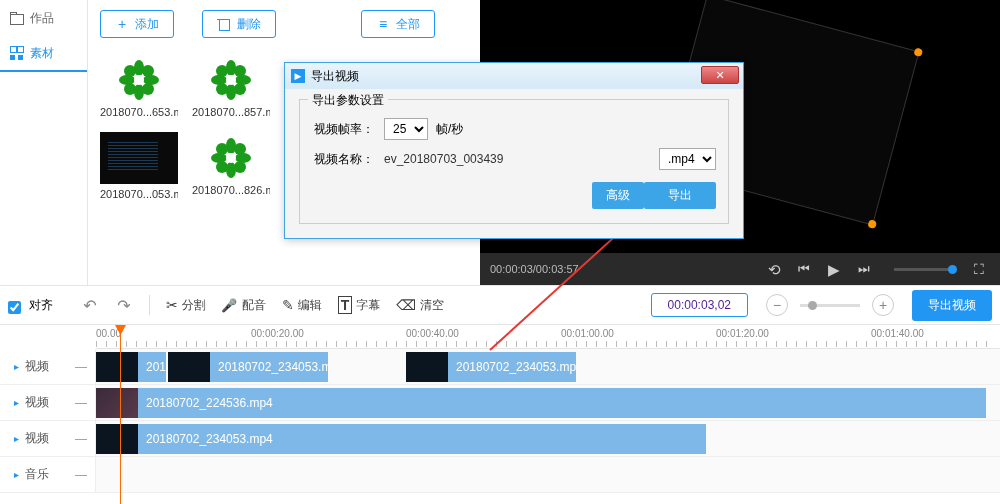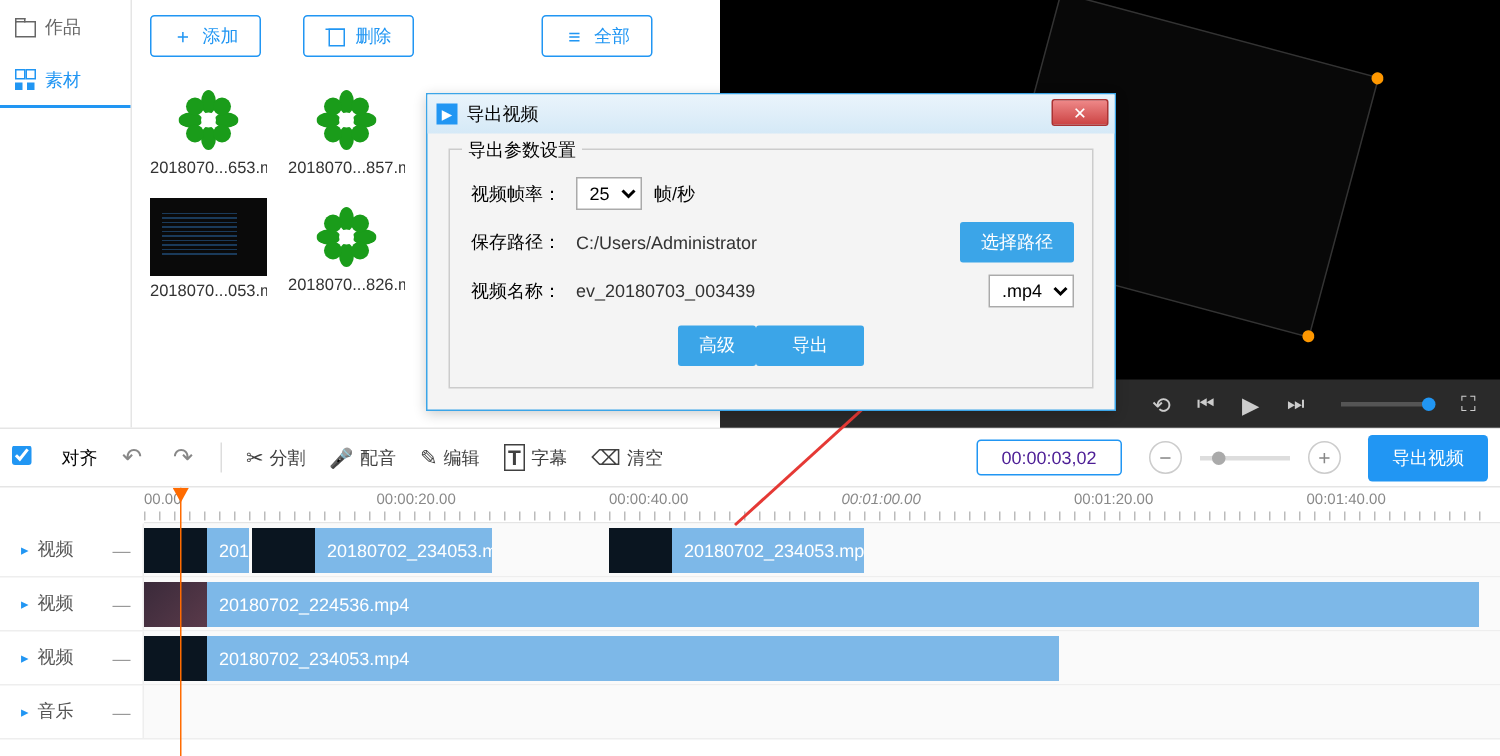--- a/index.html
+++ b/index.html
@@ -38,21 +38,21 @@
 .ptime{flex:1;font-size:11px}
 .pic{width:16px;height:16px;cursor:pointer;position:relative;color:#ccc}
 .loop-ic::before{content:"⟲";font-size:15px}
 .prev-ic::before{content:"⏮";font-size:13px}
 .play-ic::before{content:"▶";font-size:15px}
 .next-ic::before{content:"⏭";font-size:13px}
 .full-ic::before{content:"⛶";font-size:14px}
 .volbar{width:60px;height:3px;background:#555;margin:0 6px;position:relative}
 .volbar::after{content:"";position:absolute;right:-3px;top:-3px;width:9px;height:9px;background:#2196f3;border-radius:50%}
 .toolbar{height:40px;border-top:1px solid #e5e5e5;border-bottom:1px solid #e5e5e5;display:flex;align-items:center;padding:0 8px;gap:4px}
-.chk{display:flex;align-items:flex-start;gap:20px;margin-right:4px}
+.chk{display:flex;align-items:flex-end;gap:8px;margin-right:18px}
 .chk input{accent-color:#2196f3}
 .tbtn{width:30px;height:30px;display:flex;align-items:center;justify-content:center;color:#888;cursor:pointer;position:relative}
 .tbtn.lbl{width:auto;gap:4px;padding:0 6px;color:#404040}
 .undo-ic::before{content:"↶";font-size:16px}
 .redo-ic::before{content:"↷";font-size:16px}
 .cut-ic::before{content:"✂";font-size:14px}
 .mic-ic::before{content:"🎤";font-size:13px}
 .edit-ic::before{content:"✎";font-size:14px}
 .text-ic::before{content:"T";font-size:14px;font-weight:bold;border:1px solid currentColor;padding:0 2px}
 .clear-ic::before{content:"⌫";font-size:14px}
@@ -84,21 +84,21 @@
 .dtitle .dclose{position:absolute;right:4px;top:3px;width:38px;height:18px;background:linear-gradient(#e88,#c44);border:1px solid #a33;border-radius:2px;color:#fff;display:flex;align-items:center;justify-content:center;font-size:11px;cursor:pointer}
 .dlogo{width:14px;height:14px;background:#2196f3;color:#fff;display:flex;align-items:center;justify-content:center;font-size:9px}
 .dbody{padding:10px 14px 14px}
 .dgrp{border:1px solid #ccc;padding:10px 12px 14px;position:relative;background:#f4f4f4}
 .dleg{position:absolute;top:-8px;left:8px;background:#f4f4f4;padding:0 4px;font-size:12px}
 .drow{display:flex;align-items:center;gap:8px;margin:8px 0}
 .drow label{width:64px;text-align:center}
 .dsel{border:1px solid #aaa;background:#fff;padding:2px 4px;height:22px}
 .dtxt{flex:1;color:#333}
 .dbtn{background:#3ba5e8;color:#fff;border:none;padding:5px 14px;border-radius:2px;cursor:pointer}
-.dactions{display:flex;justify-content:center;margin-top:12px}
+.dactions{display:flex;justify-content:flex-end;margin-top:12px}
 </style>
 </head>
 <body>
 
 <div class="top">
   <div class="leftcol">
     <div class="tab">
         <span class="ic folder-ic"></span>
         <span>作品</span>
       </div>
@@ -243,21 +243,21 @@
   <span class="zic">+</span>
   <button class="expbtn">导出视频</button>
 </div>
 
 <div class="timeline">
   <div class="playhead"></div>
   <div class="ruler" id="ruler">
       <span class="rlab" style="left: 0px;">00.00</span>
       <span class="rlab" style="left: 155px;">00:00:20.00</span>
       <span class="rlab" style="left: 310px;">00:00:40.00</span>
-      <span class="rlab" style="left: 465px; font-style: italic;">00:01:00.00</span>
+      <span class="rlab" style="left: 465px;">00:01:00.00</span>
       <span class="rlab" style="left: 620px;">00:01:20.00</span>
       <span class="rlab" style="left: 775px;">00:01:40.00</span>
       <span class="rtick" style="left: 0px;"></span>
       <span class="rtick" style="left: 10px;"></span>
       <span class="rtick" style="left: 20px;"></span>
       <span class="rtick" style="left: 30px;"></span>
       <span class="rtick" style="left: 40px;"></span>
       <span class="rtick" style="left: 50px;"></span>
       <span class="rtick" style="left: 60px;"></span>
       <span class="rtick" style="left: 70px;"></span>
@@ -414,25 +414,20 @@
   </div>
   <div class="dbody">
     <fieldset class="dgrp">
       <span class="dleg">导出参数设置</span>
       <div class="drow">
         <label>视频帧率：</label>
         <select class="dsel"><option>25</option></select>
         <span>帧/秒</span>
       </div>
       <div class="drow">
-        <label>保存路径：</label>
-        <span class="dtxt">C:/Users/Administrator</span>
-        <button class="dbtn">选择路径</button>
-      </div>
-      <div class="drow">
         <label>视频名称：</label>
         <span class="dtxt">ev_20180703_003439</span>
         <select class="dsel"><option>.mp4</option></select>
       </div>
       <div class="dactions">
         <button class="dbtn">高级</button>
         <button class="dbtn" style="padding:5px 24px">导出</button>
       </div>
     </fieldset>
   </div>

